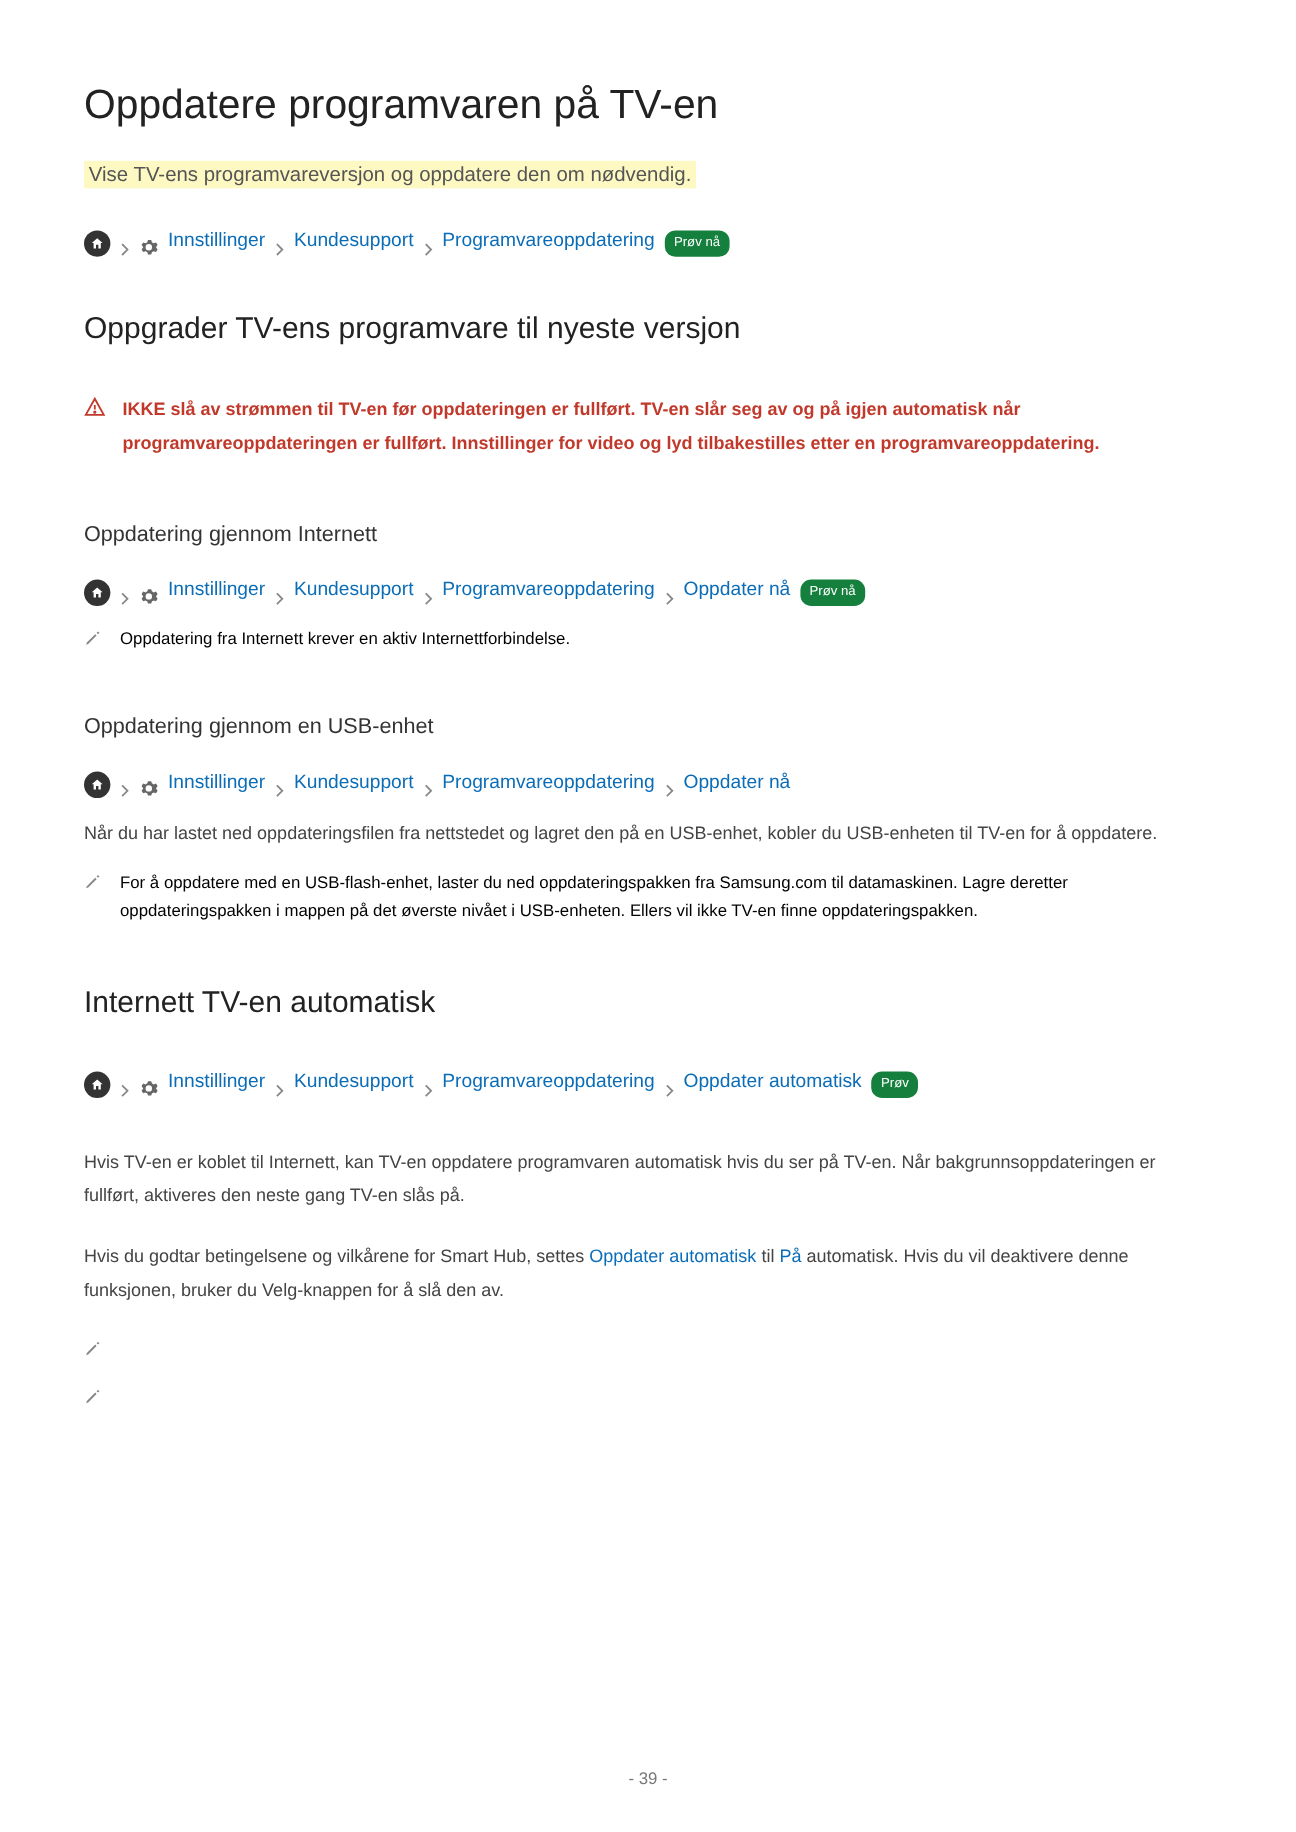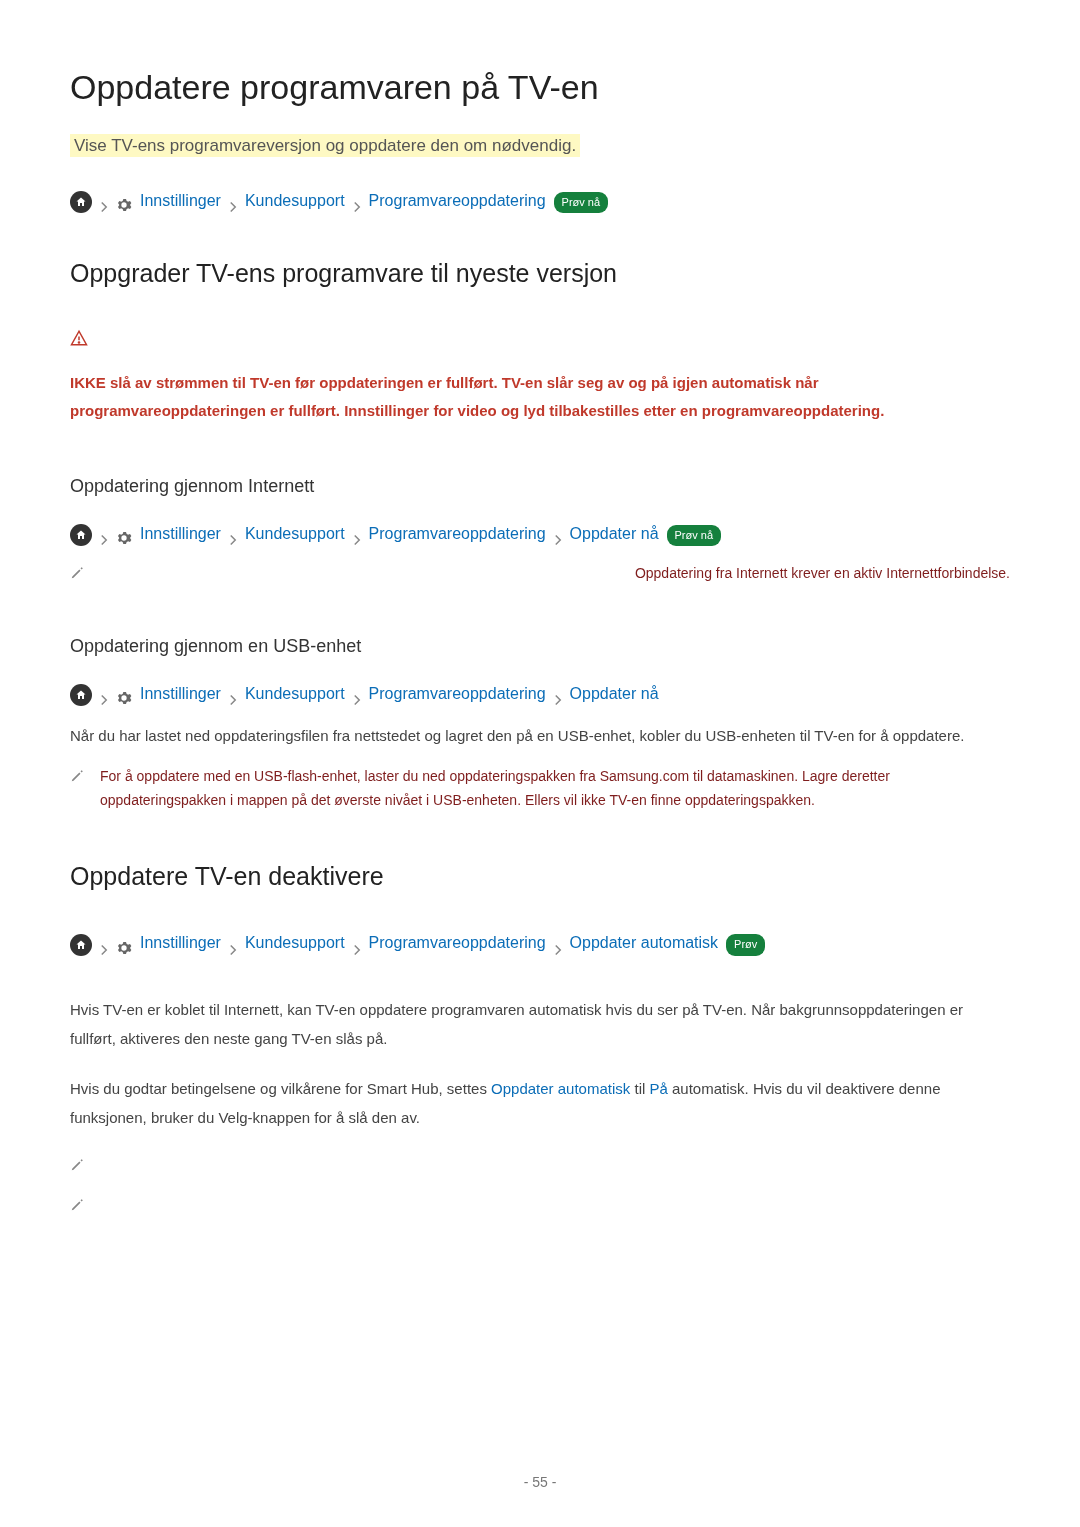--- a/index.html
+++ b/index.html
@@ -66,44 +66,42 @@
     font-size: 25px;
     font-weight: 500;
     color: #222;
     margin-bottom: 34px;
   }
   h2.mt { margin-top: 20px; }
   .warning-block {
     display: flex;
     gap: 14px;
     margin-bottom: 46px;
-    flex-direction: column;
   }
   .warning-icon { color: #c0392b; flex-shrink: 0; margin-top: 2px; }
   .warning-icon svg { width: 18px; height: 18px; fill: none; stroke: #c0392b; stroke-width: 2; }
   .warning-text {
     color: #c0392b;
     font-size: 15px;
     font-weight: 600;
     line-height: 1.9;
   }
   h3 {
     font-size: 18px;
     font-weight: 500;
     color: #333;
     margin-bottom: 20px;
   }
   .note-row {
     display: flex;
     gap: 16px;
-    color: #7f1d1d;
+    color: #000000;
     font-size: 14px;
     margin-bottom: 44px;
     line-height: 1.7;
-    justify-content: space-between;
   }
   .note-row.tight-b { margin-bottom: 14px; }
   .pencil-icon { color: #888; flex-shrink: 0; margin-top: 2px; }
   .pencil-icon svg { width: 14px; height: 14px; fill: #888; }
   .body-text {
     font-size: 15px;
     color: #444;
     line-height: 1.9;
     margin-bottom: 14px;
   }
@@ -263,21 +261,21 @@
 
 <div class="note-row">
   <span class="pencil-icon">
     <svg viewBox="0 0 24 24">
         <path d="M3 21l3-1 12-12-2-2L4 18l-1 3zM18 4l2 2 2-2-2-2-2 2z"></path>
       </svg>
   </span>
   <span>For å oppdatere med en USB-flash-enhet, laster du ned oppdateringspakken fra Samsung.com til datamaskinen. Lagre deretter oppdateringspakken i mappen på det øverste nivået i USB-enheten. Ellers vil ikke TV-en finne oppdateringspakken.</span>
 </div>
 
-<h2 class="mt">Oppdatere TV-en deaktivere</h2>
+<h2 class="mt">Internett TV-en automatisk</h2>
 
 <div class="crumb-row">
   <span class="home-icon">
     <svg viewBox="0 0 24 24">
         <path d="M12 3l9 8h-3v9h-4v-6H10v6H6v-9H3z"></path>
       </svg>
   </span>
   <span class="chev">
       <svg viewBox="0 0 10 16">
         <polyline points="2,2 8,8 2,14"></polyline>
@@ -325,13 +323,13 @@
 </div>
 
 <div class="note-row">
   <span class="pencil-icon">
     <svg viewBox="0 0 24 24">
         <path d="M3 21l3-1 12-12-2-2L4 18l-1 3zM18 4l2 2 2-2-2-2-2 2z"></path>
       </svg>
   </span>
 </div>
 
-<div class="page-num">- 55 -</div>
+<div class="page-num">- 39 -</div>
 
 </body></html>

